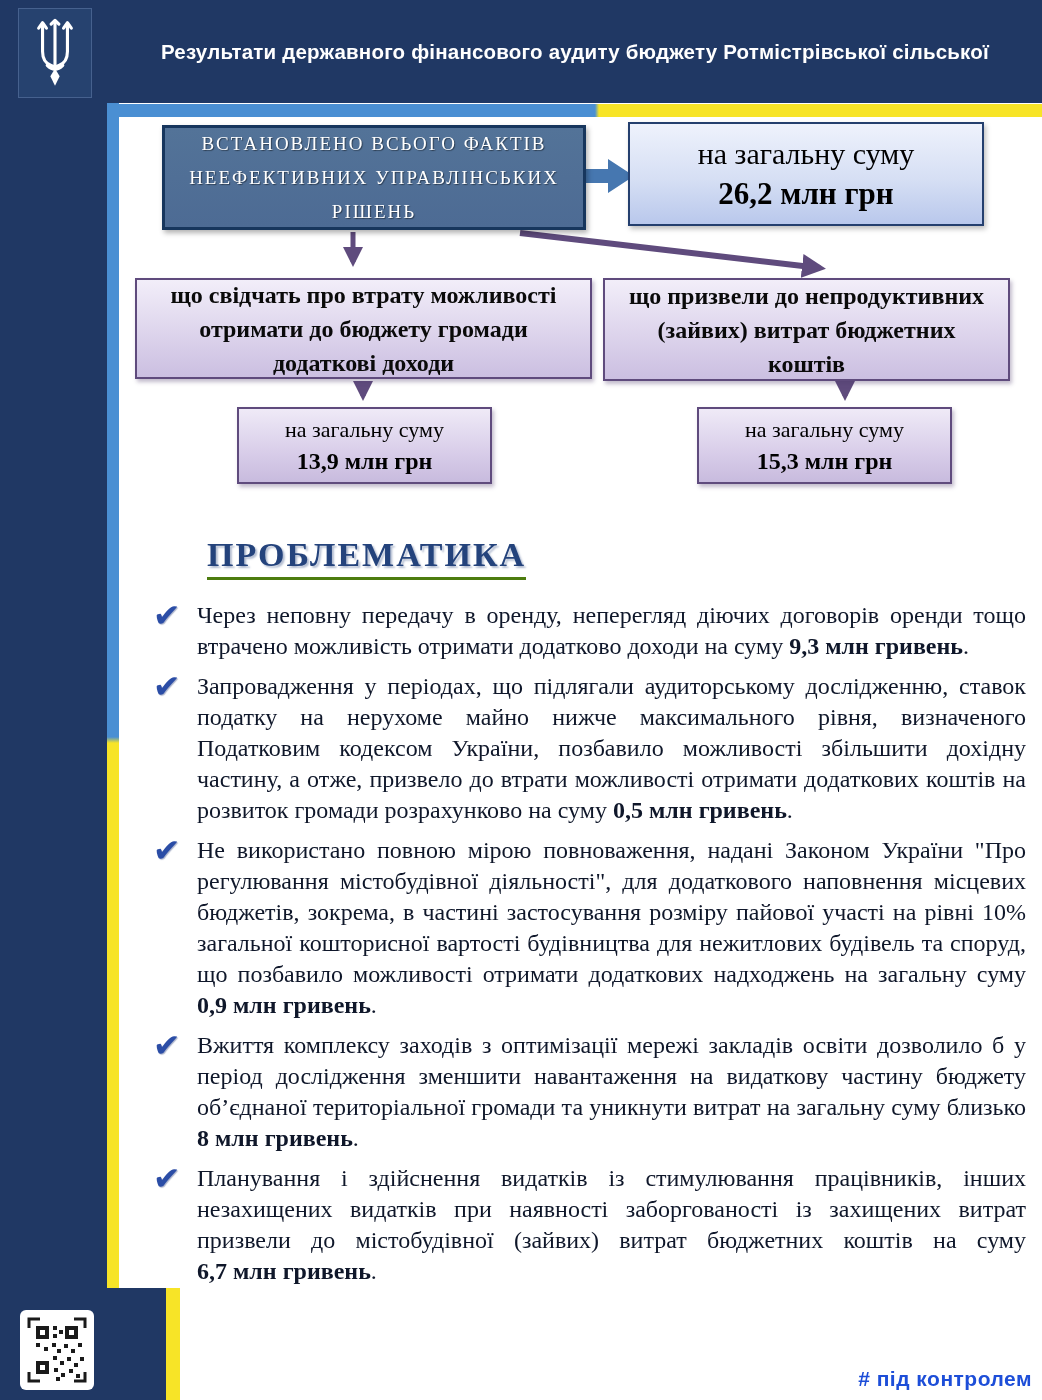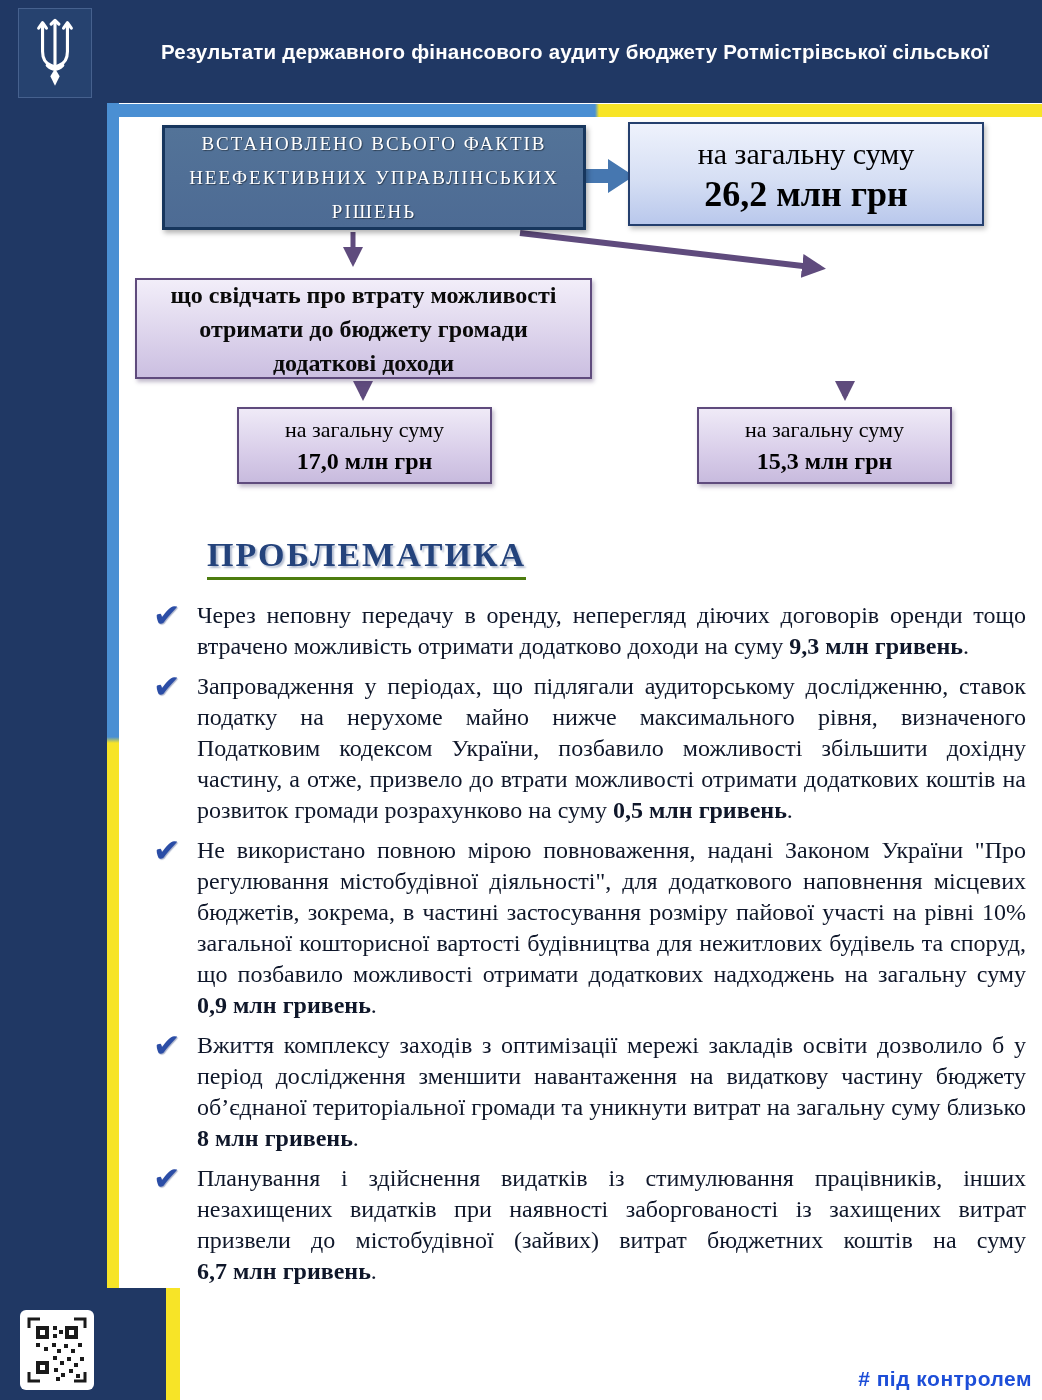--- a/index.html
+++ b/index.html
@@ -68,21 +68,21 @@
     padding:0 14px;
     margin-left:16px;
   }
   .box-sum-main{
     left:628px;top:122px;width:356px;height:104px;
     background:linear-gradient(to bottom,#eef2fc 0,#d6dff4 55%,#b9c8ec 100%);
     border:2px solid #243f6e;color:#000;
     box-shadow:2px 3px 5px rgba(0,0,0,.25);
   }
   .box-sum-main .sum-label{font-size:30px;line-height:40px;}
-  .box-sum-main .sum-value{font-size:36px;font-weight:bold;line-height:40px;}
+  .box-sum-main .sum-value{font-size:31px;font-weight:bold;line-height:40px;}
   .box-lav{
     background:linear-gradient(to bottom,#f2eef9 0,#ddd4ec 55%,#cbbfe1 100%);
     border:2px solid #5f4b7d;color:#0a0a0a;font-weight:bold;
     font-size:24px;line-height:34px;
     box-shadow:2px 3px 4px rgba(80,60,110,.35);
     padding:12px 18px;
   }
   .box-branch-left{left:135px;top:278px;width:457px;height:101px;}
   .box-branch-right{left:603px;top:278px;width:407px;height:103px;}
   .box-sum-small{
@@ -181,24 +181,27 @@
 
   <div class="fc-box box-sum-main">
     <span class="sum-label">на загальну суму</span>
     <span class="sum-value">26,2 млн грн</span>
   </div>
 
   <div class="fc-box box-lav box-branch-left">
     <span>що свідчать про втрату можливості отримати до бюджету громади додаткові доходи</span>
   </div>
 
+  <div class="fc-box box-lav box-branch-right">
+    <span>що призвели до непродуктивних (зайвих) витрат бюджетних коштів</span>
+  </div>
 
   <div class="fc-box box-sum-small box-sum-left">
     <span class="sum-label">на загальну суму</span>
-    <span class="sum-value">17,0 млн грн</span>
+    <span class="sum-value">13,9 млн грн</span>
   </div>
 
   <div class="fc-box box-sum-small box-sum-right">
     <span class="sum-label">на загальну суму</span>
     <span class="sum-value">15,3 млн грн</span>
   </div>
 
   <div class="problems">
     <h2>ПРОБЛЕМАТИКА</h2>
     <div id="problem-list">

